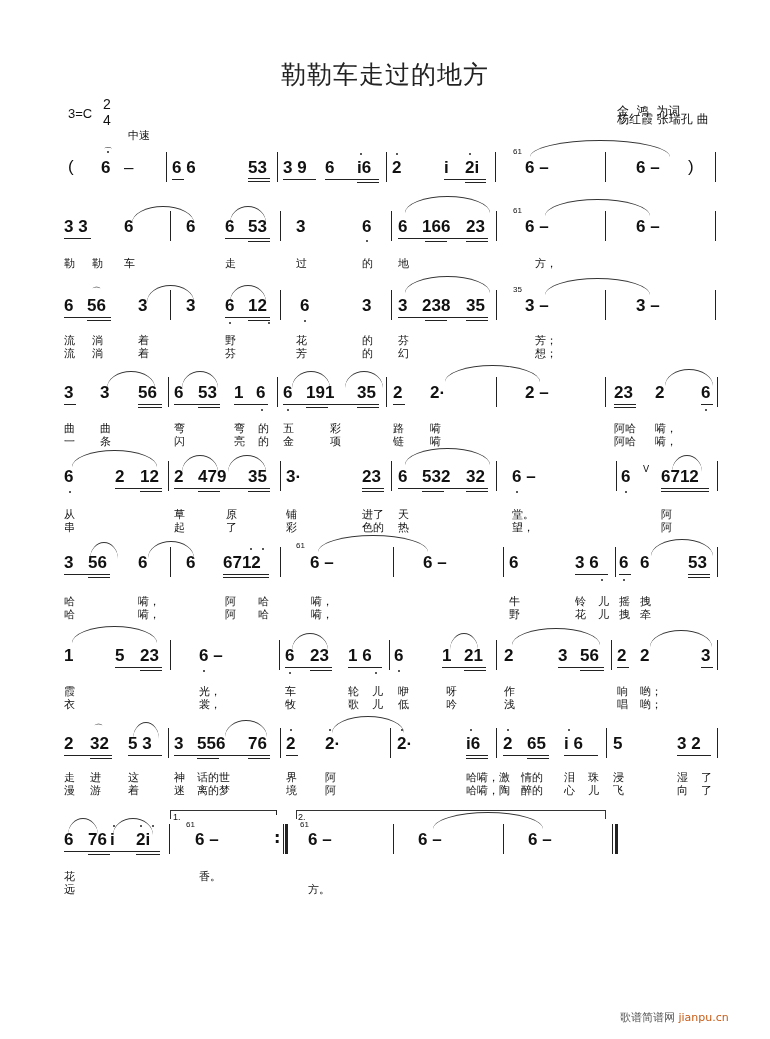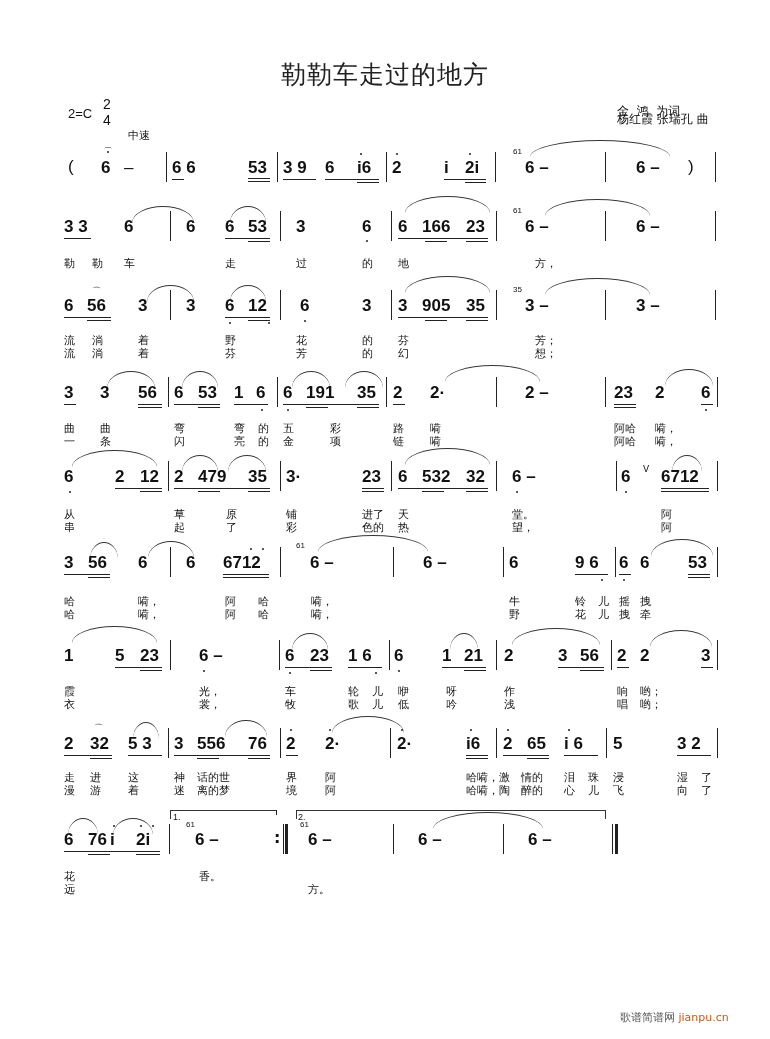--- a/index.html
+++ b/index.html
@@ -21,21 +21,21 @@
   .volta { position:absolute; border-top:1px solid #333; border-left:1px solid #333; border-right:1px solid #333; height:8px; }
   .voltanum { position:absolute; font-size:9px; font-family:"Liberation Sans", sans-serif; }
   .wm { position:absolute; left:620px; top:1010px; font-size:11px; color:#555; }
   .wm span.url { color:#c75a16; }
 </style>
 </head>
 <body>
 
 <div class="title">勒勒车走过的地方</div>
 
-<div class="key">2=C</div>
+<div class="key">3=C</div>
 <div class="ts">
   <div>2</div>
   <div>4</div>
 </div>
 <div class="tempo">中速</div>
 <div class="credit" style="left:617px;top:103px;">金  鸿  为词</div>
 <div class="credit" style="left:617px;top:111px;">杨红霞 张瑞孔 曲</div>
 
 <div>
   <div class="note" style="left:68px;top:157px;font-weight:normal;">(</div>
@@ -134,21 +134,21 @@
   <div class="ul" style="left:225px;top:317px;width:45px;"></div>
   <div class="ul" style="left:248px;top:320px;width:22px;"></div>
   <div class="dot" style="left:229px;top:322px;"></div>
   <div class="dot" style="left:268px;top:322px;"></div>
   <div class="bar" style="left:280px;top:290px;height:30px;"></div>
   <div class="note" style="left:300px;top:296px;">6</div>
   <div class="dot" style="left:304px;top:320px;"></div>
   <div class="note" style="left:362px;top:296px;">3</div>
   <div class="bar" style="left:391px;top:290px;height:30px;"></div>
   <div class="note" style="left:398px;top:296px;">3</div>
-  <div class="note" style="left:422px;top:296px;">905</div>
+  <div class="note" style="left:422px;top:296px;">238</div>
   <div class="note" style="left:466px;top:296px;">35</div>
   <div class="ul" style="left:398px;top:317px;width:90px;"></div>
   <div class="ul" style="left:425px;top:320px;width:22px;"></div>
   <div class="ul" style="left:466px;top:320px;width:22px;"></div>
   <div class="slur2" style="left:405px;top:276px;width:85px;"></div>
   <div class="bar" style="left:496px;top:290px;height:30px;"></div>
   <div class="grace" style="left:513px;top:285px;">35</div>
   <div class="slur2" style="left:545px;top:278px;width:105px;"></div>
   <div class="note" style="left:525px;top:296px;">3 –</div>
   <div class="bar" style="left:605px;top:290px;height:30px;"></div>
@@ -323,21 +323,21 @@
   <div class="dot" style="left:250px;top:548px;"></div>
   <div class="dot" style="left:262px;top:548px;"></div>
   <div class="bar" style="left:280px;top:547px;height:30px;"></div>
   <div class="grace" style="left:296px;top:541px;">61</div>
   <div class="slur2" style="left:318px;top:535px;width:110px;"></div>
   <div class="note" style="left:310px;top:553px;">6 –</div>
   <div class="bar" style="left:393px;top:547px;height:30px;"></div>
   <div class="note" style="left:423px;top:553px;">6 –</div>
   <div class="bar" style="left:503px;top:547px;height:30px;"></div>
   <div class="note" style="left:509px;top:553px;">6</div>
-  <div class="note" style="left:575px;top:553px;">9 6</div>
+  <div class="note" style="left:575px;top:553px;">3 6</div>
   <div class="ul" style="left:575px;top:574px;width:33px;"></div>
   <div class="dot" style="left:601px;top:579px;"></div>
   <div class="bar" style="left:615px;top:547px;height:30px;"></div>
   <div class="note" style="left:619px;top:553px;">6</div>
   <div class="ul" style="left:619px;top:574px;width:12px;"></div>
   <div class="dot" style="left:623px;top:579px;"></div>
   <div class="note" style="left:640px;top:553px;">6</div>
   <div class="slur2" style="left:651px;top:539px;width:62px;"></div>
   <div class="note" style="left:688px;top:553px;">53</div>
   <div class="ul" style="left:688px;top:574px;width:22px;"></div>

